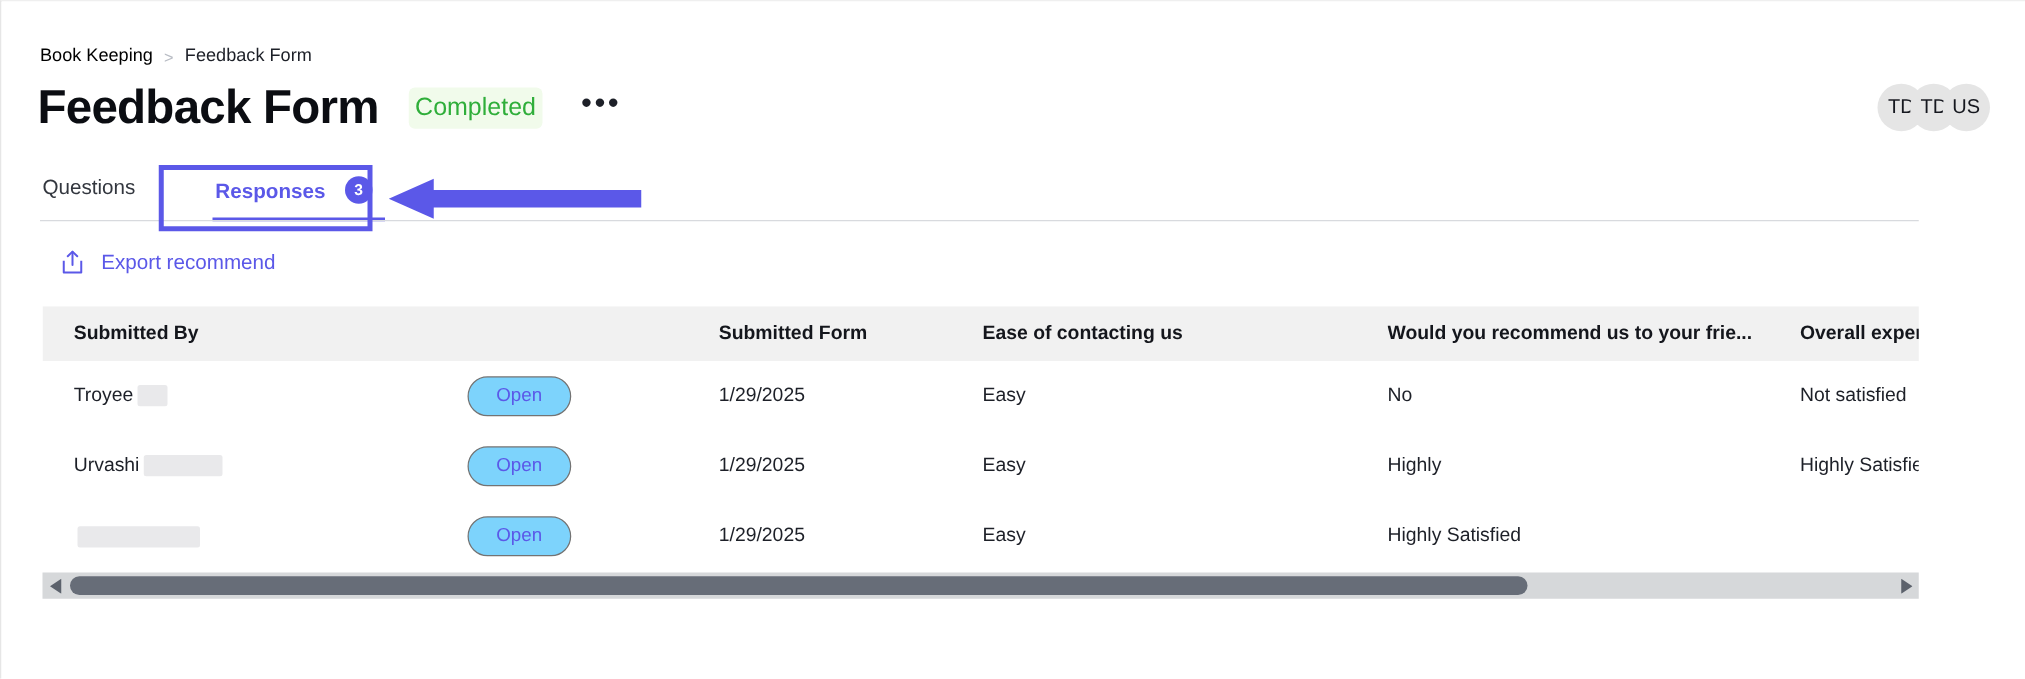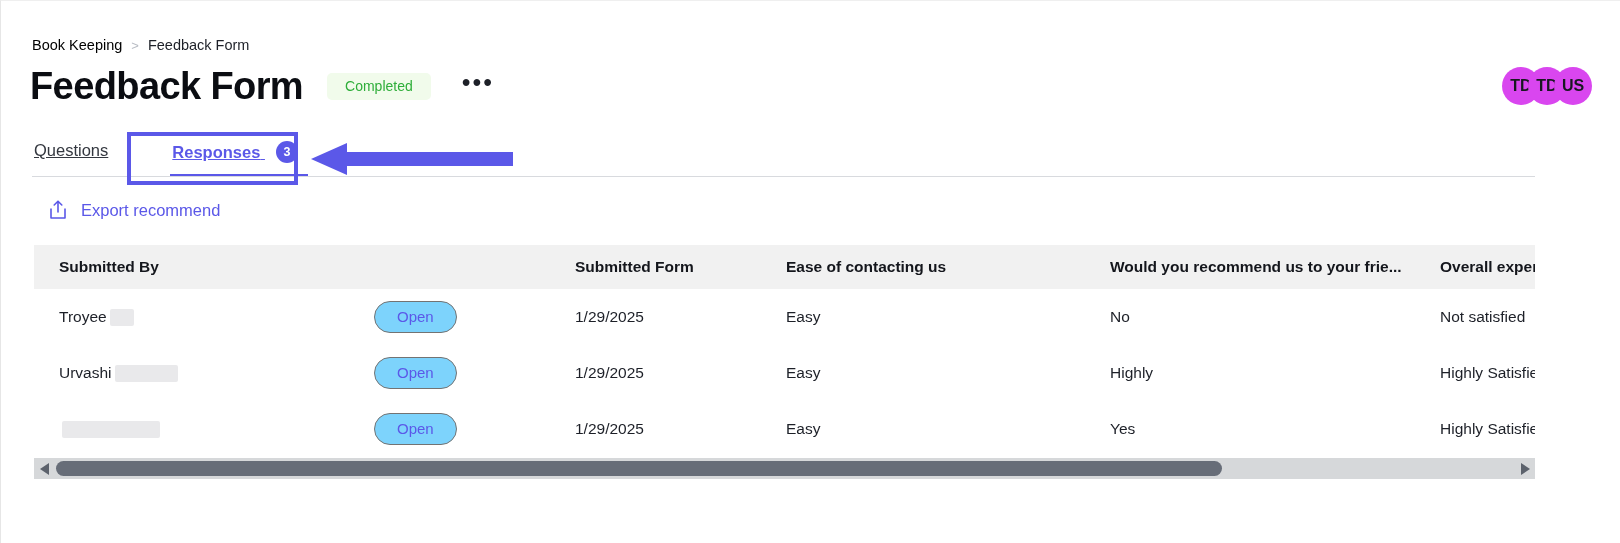--- a/index.html
+++ b/index.html
@@ -39,22 +39,22 @@
     font-size: 38px;
     font-weight: 700;
     letter-spacing: -0.6px;
     color: #0b0d12;
     line-height: 1.12;
   }
   .status-badge {
     margin-left: 24px;
     background: #f1fbeb;
     color: #2fae3a;
-    font-size: 14px;
-    padding: 6px 18px 7px;
+    font-size: 20px;
+    padding: 6px 5px 7px;
     border-radius: 5px;
     line-height: 1;
   }
   .more-btn {
     margin-left: 27px;
     color: #1d2028;
     font-size: 25px;
     line-height: 0.4;
     letter-spacing: 2px;
     padding: 6px 4px 14px;
@@ -64,28 +64,27 @@
 
   
   .avatars {
     position: absolute;
     right: 28px; top: 66px;
     display: flex; align-items: center;
   }
   .avatar {
     width: 38px; height: 38px;
     border-radius: 50%;
-    background: #d946ef;
+    background: #e5e5e5;
     color: #16181f;
     font-size: 16px;
     display: flex; align-items: center; justify-content: center;
     margin-left: -12px;
     overflow: hidden;
     white-space: nowrap;
-    font-weight: bold;
   }
   .avatar:first-child { margin-left: 0; }
 
   
   .tabbar {
     position: absolute;
     left: 31px; top: 132px;
     width: 1503px;
     height: 44px;
   }
@@ -97,21 +96,20 @@
   }
   .tabs { display: flex; align-items: flex-start; }
   .tab {
     font-size: 16.5px;
     color: #33373f;
     padding: 8px 2px 14px;
     margin-right: 42px;
     cursor: pointer;
     position: relative;
     white-space: nowrap;
-    text-decoration: underline;
   }
   .tab.active {
     color: #5b58e8;
     font-weight: 700;
     margin-right: 0;
     margin-left: 18px;
   }
   .tab.active::after {
     content: "";
     position: absolute;
@@ -192,21 +190,21 @@
     align-items: center;
     height: 56px;
     width: 1730px;
     background: #ffffff;
   }
   .td {
     font-size: 15.5px;
     color: #1d2028;
     white-space: nowrap;
     display: flex;
-    align-items: center;
+    align-items: flex-start;
   }
 
   
   .c-name { width: 340px; padding-left: 25px; }
   .c-open { width: 201px; }
   .c-date { width: 211px; }
   .c-ease { width: 324px; }
   .c-rec  { width: 330px; padding-right: 14px; }
   .c-exp  { width: 324px; }
 
@@ -348,21 +346,20 @@
         <div class="trow">
           <div class="td c-name">
             <span class="name-text"></span>
             <span class="redact" style="width: 98px;"></span>
           </div>
           <div class="td c-open">
             <button class="open-btn">Open</button>
           </div>
           <div class="td c-date">1/29/2025</div>
           <div class="td c-ease">Easy</div>
-          <div class="td c-rec">Yes</div>
           <div class="td c-exp">Highly Satisfied</div>
         </div>
       </div>
   </div>
 
   <div class="hscroll">
     <div class="hs-arrow">
       <svg width="11" height="12" viewBox="0 0 11 12">
           <path d="M9 0 L9 12 L0 6 Z" fill="#5c626c"></path>
         </svg>

